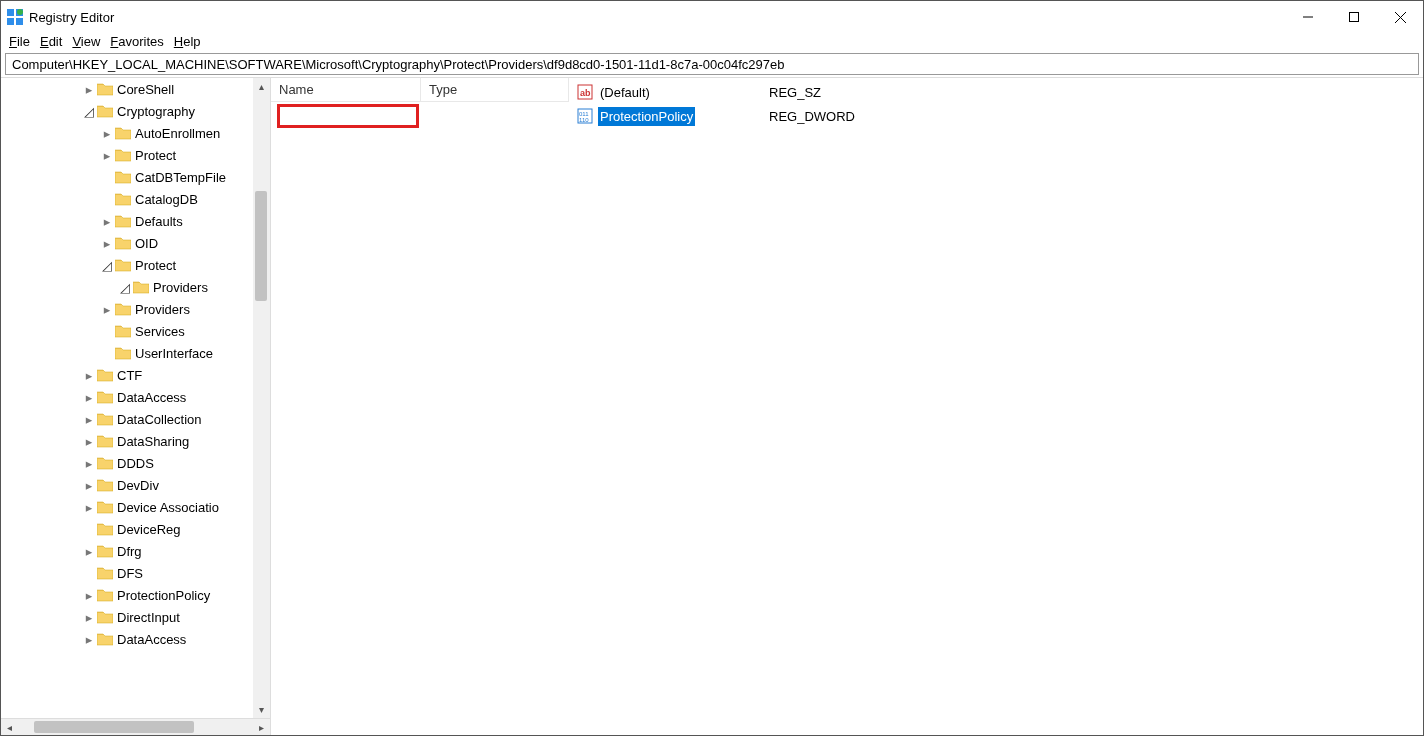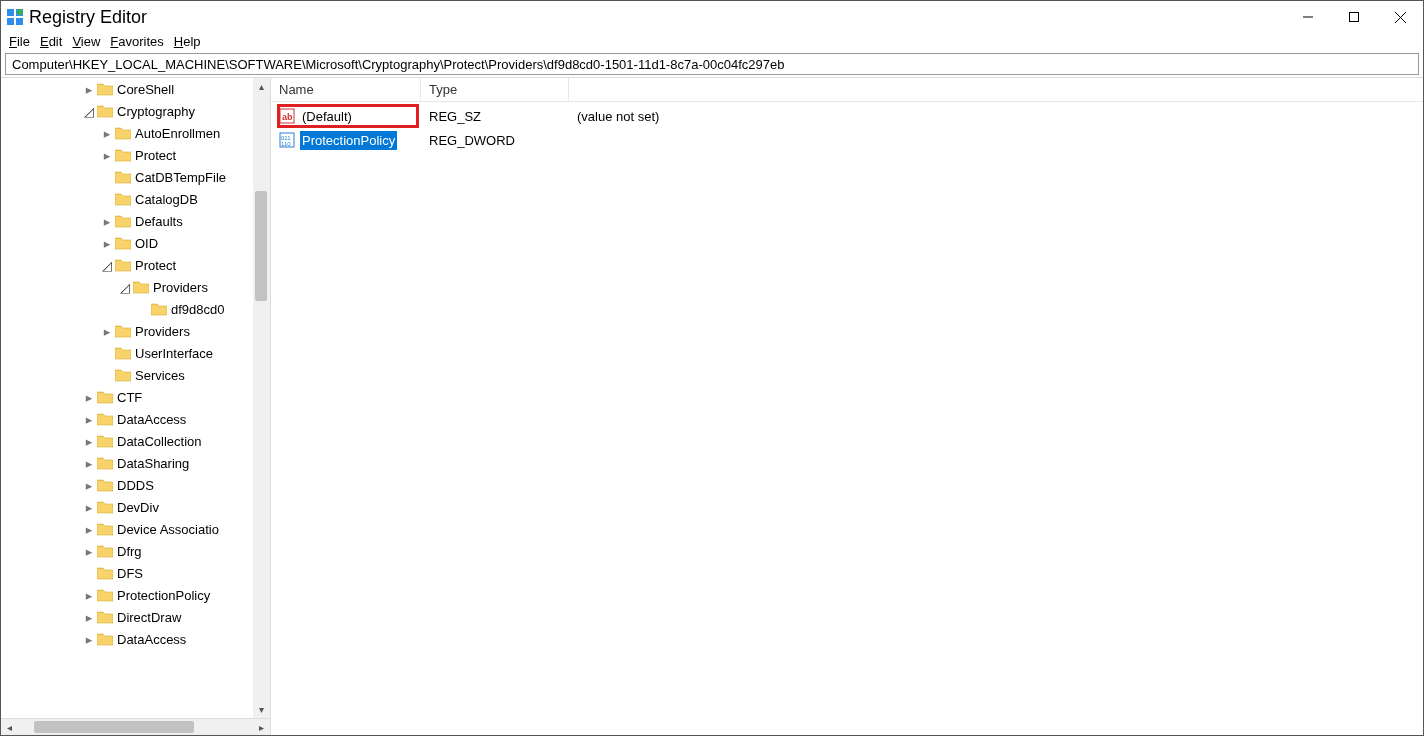--- a/index.html
+++ b/index.html
@@ -21,21 +21,21 @@
     display: flex;
     align-items: center;
     padding-left: 6px;
     background: #fff;
   }
   .titlebar .app-icon {
     width: 16px; height: 16px;
     margin-right: 6px;
     display: inline-flex;
   }
-  .titlebar .title-text { font-size: 18px; }
+  .titlebar .title-text { font-size: 13px; }
   .win-controls {
     margin-left: auto;
     display: flex;
     height: 100%;
   }
   .win-btn {
     width: 46px;
     display: flex;
     align-items: center;
     justify-content: center;
@@ -122,41 +122,42 @@
     width: 16px; height: 14px;
     margin-right: 4px;
     display:inline-block;
   }
   .tree-row.selected .label-box {
     display:inline-block;
   }
   .list-panel {
     flex: 1;
     display: flex;
-    flex-direction: column;
+    flex-direction: row;
   }
   .cols {
     height: 24px;
     display: flex;
     align-items: center;
     font-size: 13px;
     color: #333;
     border-bottom: 1px solid #e8e8e8;
   }
   .cols .col {
     padding: 0 8px;
     height: 100%;
     display:flex; align-items:center;
     border-right: 1px solid #e8e8e8;
   }
   .list-body { flex:1; padding-top: 2px; }
   .list-row {
     height: 24px;
     display: flex;
     align-items: center;
+    gap: 42px;
   }
   .cell { padding: 0 8px; font-size:13px; height:100%; display:flex; align-items:center; }
   .cell.c-name { width: 150px; }
   .cell.c-type { width: 148px; }
   .cell.c-data { flex:1; }
   .val-icon {
     width: 16px; height: 16px;
     margin-right: 5px;
     display:inline-flex;
   }
@@ -308,118 +309,118 @@
           </div>
           <div class="tree-row">
             <span class="indent" style="width:116px"></span>
             <span class="chev open">◿</span>
             <span class="folder"><svg width="16" height="14" viewBox="0 0 16 14">
                 <path d="M0 2 L6 2 L8 4 L16 4 L16 13 L0 13 Z" fill="#f8d36b" stroke="#d0a514" stroke-width="0.5"></path>
                 <path d="M0 2 L6 2 L7 3 L0 3 Z" fill="#e6bc47"></path>
               </svg></span>
             <span>Providers</span>
           </div>
-          <div class="tree-row selected">
-            <span class="indent" style="width:134px"></span>
+          <div class="tree-row">
+            <span class="indent" style="width:98px"></span>
+            <span class="chev">▸</span>
+            <span class="folder"><svg width="16" height="14" viewBox="0 0 16 14">
+                <path d="M0 2 L6 2 L8 4 L16 4 L16 13 L0 13 Z" fill="#f8d36b" stroke="#d0a514" stroke-width="0.5"></path>
+                <path d="M0 2 L6 2 L7 3 L0 3 Z" fill="#e6bc47"></path>
+              </svg></span>
+            <span>Providers</span>
+          </div>
+          <div class="tree-row">
+            <span class="indent" style="width:98px"></span>
             <span class="chev"></span>
             <span class="folder"><svg width="16" height="14" viewBox="0 0 16 14">
                 <path d="M0 2 L6 2 L8 4 L16 4 L16 13 L0 13 Z" fill="#f8d36b" stroke="#d0a514" stroke-width="0.5"></path>
                 <path d="M0 2 L6 2 L7 3 L0 3 Z" fill="#e6bc47"></path>
               </svg></span>
-            <span class="label-box">df9d8cd0</span>
-          </div>
-          <div class="tree-row">
-            <span class="indent" style="width:98px"></span>
-            <span class="chev">▸</span>
-            <span class="folder"><svg width="16" height="14" viewBox="0 0 16 14">
-                <path d="M0 2 L6 2 L8 4 L16 4 L16 13 L0 13 Z" fill="#f8d36b" stroke="#d0a514" stroke-width="0.5"></path>
-                <path d="M0 2 L6 2 L7 3 L0 3 Z" fill="#e6bc47"></path>
-              </svg></span>
-            <span>Providers</span>
+            <span>Services</span>
           </div>
           <div class="tree-row">
             <span class="indent" style="width:98px"></span>
             <span class="chev"></span>
             <span class="folder"><svg width="16" height="14" viewBox="0 0 16 14">
                 <path d="M0 2 L6 2 L8 4 L16 4 L16 13 L0 13 Z" fill="#f8d36b" stroke="#d0a514" stroke-width="0.5"></path>
                 <path d="M0 2 L6 2 L7 3 L0 3 Z" fill="#e6bc47"></path>
               </svg></span>
             <span>UserInterface</span>
           </div>
           <div class="tree-row">
-            <span class="indent" style="width:98px"></span>
+            <span class="indent" style="width:80px"></span>
+            <span class="chev">▸</span>
+            <span class="folder"><svg width="16" height="14" viewBox="0 0 16 14">
+                <path d="M0 2 L6 2 L8 4 L16 4 L16 13 L0 13 Z" fill="#f8d36b" stroke="#d0a514" stroke-width="0.5"></path>
+                <path d="M0 2 L6 2 L7 3 L0 3 Z" fill="#e6bc47"></path>
+              </svg></span>
+            <span>CTF</span>
+          </div>
+          <div class="tree-row">
+            <span class="indent" style="width:80px"></span>
+            <span class="chev">▸</span>
+            <span class="folder"><svg width="16" height="14" viewBox="0 0 16 14">
+                <path d="M0 2 L6 2 L8 4 L16 4 L16 13 L0 13 Z" fill="#f8d36b" stroke="#d0a514" stroke-width="0.5"></path>
+                <path d="M0 2 L6 2 L7 3 L0 3 Z" fill="#e6bc47"></path>
+              </svg></span>
+            <span>DataAccess</span>
+          </div>
+          <div class="tree-row">
+            <span class="indent" style="width:80px"></span>
+            <span class="chev">▸</span>
+            <span class="folder"><svg width="16" height="14" viewBox="0 0 16 14">
+                <path d="M0 2 L6 2 L8 4 L16 4 L16 13 L0 13 Z" fill="#f8d36b" stroke="#d0a514" stroke-width="0.5"></path>
+                <path d="M0 2 L6 2 L7 3 L0 3 Z" fill="#e6bc47"></path>
+              </svg></span>
+            <span>DataCollection</span>
+          </div>
+          <div class="tree-row">
+            <span class="indent" style="width:80px"></span>
+            <span class="chev">▸</span>
+            <span class="folder"><svg width="16" height="14" viewBox="0 0 16 14">
+                <path d="M0 2 L6 2 L8 4 L16 4 L16 13 L0 13 Z" fill="#f8d36b" stroke="#d0a514" stroke-width="0.5"></path>
+                <path d="M0 2 L6 2 L7 3 L0 3 Z" fill="#e6bc47"></path>
+              </svg></span>
+            <span>DataSharing</span>
+          </div>
+          <div class="tree-row">
+            <span class="indent" style="width:80px"></span>
+            <span class="chev">▸</span>
+            <span class="folder"><svg width="16" height="14" viewBox="0 0 16 14">
+                <path d="M0 2 L6 2 L8 4 L16 4 L16 13 L0 13 Z" fill="#f8d36b" stroke="#d0a514" stroke-width="0.5"></path>
+                <path d="M0 2 L6 2 L7 3 L0 3 Z" fill="#e6bc47"></path>
+              </svg></span>
+            <span>DDDS</span>
+          </div>
+          <div class="tree-row">
+            <span class="indent" style="width:80px"></span>
+            <span class="chev">▸</span>
+            <span class="folder"><svg width="16" height="14" viewBox="0 0 16 14">
+                <path d="M0 2 L6 2 L8 4 L16 4 L16 13 L0 13 Z" fill="#f8d36b" stroke="#d0a514" stroke-width="0.5"></path>
+                <path d="M0 2 L6 2 L7 3 L0 3 Z" fill="#e6bc47"></path>
+              </svg></span>
+            <span>DevDiv</span>
+          </div>
+          <div class="tree-row">
+            <span class="indent" style="width:80px"></span>
+            <span class="chev">▸</span>
+            <span class="folder"><svg width="16" height="14" viewBox="0 0 16 14">
+                <path d="M0 2 L6 2 L8 4 L16 4 L16 13 L0 13 Z" fill="#f8d36b" stroke="#d0a514" stroke-width="0.5"></path>
+                <path d="M0 2 L6 2 L7 3 L0 3 Z" fill="#e6bc47"></path>
+              </svg></span>
+            <span>Device Associatio</span>
+          </div>
+          <div class="tree-row">
+            <span class="indent" style="width:80px"></span>
             <span class="chev"></span>
             <span class="folder"><svg width="16" height="14" viewBox="0 0 16 14">
                 <path d="M0 2 L6 2 L8 4 L16 4 L16 13 L0 13 Z" fill="#f8d36b" stroke="#d0a514" stroke-width="0.5"></path>
                 <path d="M0 2 L6 2 L7 3 L0 3 Z" fill="#e6bc47"></path>
               </svg></span>
-            <span>Services</span>
-          </div>
-          <div class="tree-row">
-            <span class="indent" style="width:80px"></span>
-            <span class="chev">▸</span>
-            <span class="folder"><svg width="16" height="14" viewBox="0 0 16 14">
-                <path d="M0 2 L6 2 L8 4 L16 4 L16 13 L0 13 Z" fill="#f8d36b" stroke="#d0a514" stroke-width="0.5"></path>
-                <path d="M0 2 L6 2 L7 3 L0 3 Z" fill="#e6bc47"></path>
-              </svg></span>
-            <span>CTF</span>
-          </div>
-          <div class="tree-row">
-            <span class="indent" style="width:80px"></span>
-            <span class="chev">▸</span>
-            <span class="folder"><svg width="16" height="14" viewBox="0 0 16 14">
-                <path d="M0 2 L6 2 L8 4 L16 4 L16 13 L0 13 Z" fill="#f8d36b" stroke="#d0a514" stroke-width="0.5"></path>
-                <path d="M0 2 L6 2 L7 3 L0 3 Z" fill="#e6bc47"></path>
-              </svg></span>
-            <span>DataAccess</span>
-          </div>
-          <div class="tree-row">
-            <span class="indent" style="width:80px"></span>
-            <span class="chev">▸</span>
-            <span class="folder"><svg width="16" height="14" viewBox="0 0 16 14">
-                <path d="M0 2 L6 2 L8 4 L16 4 L16 13 L0 13 Z" fill="#f8d36b" stroke="#d0a514" stroke-width="0.5"></path>
-                <path d="M0 2 L6 2 L7 3 L0 3 Z" fill="#e6bc47"></path>
-              </svg></span>
-            <span>DataCollection</span>
-          </div>
-          <div class="tree-row">
-            <span class="indent" style="width:80px"></span>
-            <span class="chev">▸</span>
-            <span class="folder"><svg width="16" height="14" viewBox="0 0 16 14">
-                <path d="M0 2 L6 2 L8 4 L16 4 L16 13 L0 13 Z" fill="#f8d36b" stroke="#d0a514" stroke-width="0.5"></path>
-                <path d="M0 2 L6 2 L7 3 L0 3 Z" fill="#e6bc47"></path>
-              </svg></span>
-            <span>DataSharing</span>
-          </div>
-          <div class="tree-row">
-            <span class="indent" style="width:80px"></span>
-            <span class="chev">▸</span>
-            <span class="folder"><svg width="16" height="14" viewBox="0 0 16 14">
-                <path d="M0 2 L6 2 L8 4 L16 4 L16 13 L0 13 Z" fill="#f8d36b" stroke="#d0a514" stroke-width="0.5"></path>
-                <path d="M0 2 L6 2 L7 3 L0 3 Z" fill="#e6bc47"></path>
-              </svg></span>
-            <span>DDDS</span>
-          </div>
-          <div class="tree-row">
-            <span class="indent" style="width:80px"></span>
-            <span class="chev">▸</span>
-            <span class="folder"><svg width="16" height="14" viewBox="0 0 16 14">
-                <path d="M0 2 L6 2 L8 4 L16 4 L16 13 L0 13 Z" fill="#f8d36b" stroke="#d0a514" stroke-width="0.5"></path>
-                <path d="M0 2 L6 2 L7 3 L0 3 Z" fill="#e6bc47"></path>
-              </svg></span>
-            <span>DevDiv</span>
-          </div>
-          <div class="tree-row">
-            <span class="indent" style="width:80px"></span>
-            <span class="chev">▸</span>
-            <span class="folder"><svg width="16" height="14" viewBox="0 0 16 14">
-                <path d="M0 2 L6 2 L8 4 L16 4 L16 13 L0 13 Z" fill="#f8d36b" stroke="#d0a514" stroke-width="0.5"></path>
-                <path d="M0 2 L6 2 L7 3 L0 3 Z" fill="#e6bc47"></path>
-              </svg></span>
-            <span>Device Associatio</span>
+            <span>DeviceReg</span>
           </div>
           <div class="tree-row">
             <span class="indent" style="width:80px"></span>
             <span class="chev">▸</span>
             <span class="folder"><svg width="16" height="14" viewBox="0 0 16 14">
                 <path d="M0 2 L6 2 L8 4 L16 4 L16 13 L0 13 Z" fill="#f8d36b" stroke="#d0a514" stroke-width="0.5"></path>
                 <path d="M0 2 L6 2 L7 3 L0 3 Z" fill="#e6bc47"></path>
               </svg></span>
             <span>Dfrg</span>
           </div>
@@ -441,21 +442,21 @@
               </svg></span>
             <span>ProtectionPolicy</span>
           </div>
           <div class="tree-row">
             <span class="indent" style="width:80px"></span>
             <span class="chev">▸</span>
             <span class="folder"><svg width="16" height="14" viewBox="0 0 16 14">
                 <path d="M0 2 L6 2 L8 4 L16 4 L16 13 L0 13 Z" fill="#f8d36b" stroke="#d0a514" stroke-width="0.5"></path>
                 <path d="M0 2 L6 2 L7 3 L0 3 Z" fill="#e6bc47"></path>
               </svg></span>
-            <span>DirectDraw</span>
+            <span>DirectInput</span>
           </div>
           <div class="tree-row">
             <span class="indent" style="width:80px"></span>
             <span class="chev">▸</span>
             <span class="folder"><svg width="16" height="14" viewBox="0 0 16 14">
                 <path d="M0 2 L6 2 L8 4 L16 4 L16 13 L0 13 Z" fill="#f8d36b" stroke="#d0a514" stroke-width="0.5"></path>
                 <path d="M0 2 L6 2 L7 3 L0 3 Z" fill="#e6bc47"></path>
               </svg></span>
             <span>DataAccess</span>
           </div>
@@ -489,21 +490,20 @@
           <div class="cell c-name">
             <span class="val-icon">
               <svg width="16" height="16" viewBox="0 0 16 16">
                 <rect x="1" y="1" width="14" height="14" fill="#fff" stroke="#c33" stroke-width="1"></rect>
                 <text x="3" y="12" font-size="9" fill="#c33" font-family="Arial" font-weight="bold">ab</text>
               </svg>
             </span>
             <span class="val-text">(Default)</span>
           </div>
           <div class="cell c-type">REG_SZ</div>
-          <div class="cell c-data">(value not set)</div>
         </div>
         <div class="list-row">
           <div class="cell c-name">
             <span class="val-icon">
               <svg width="16" height="16" viewBox="0 0 16 16">
                 <rect x="1" y="1" width="14" height="14" fill="#fff" stroke="#2a7fd4" stroke-width="1"></rect>
                 <text x="2" y="8" font-size="6" fill="#2a7fd4" font-family="Arial">011</text>
                 <text x="2" y="14" font-size="6" fill="#2a7fd4" font-family="Arial">110</text>
               </svg>
             </span>

